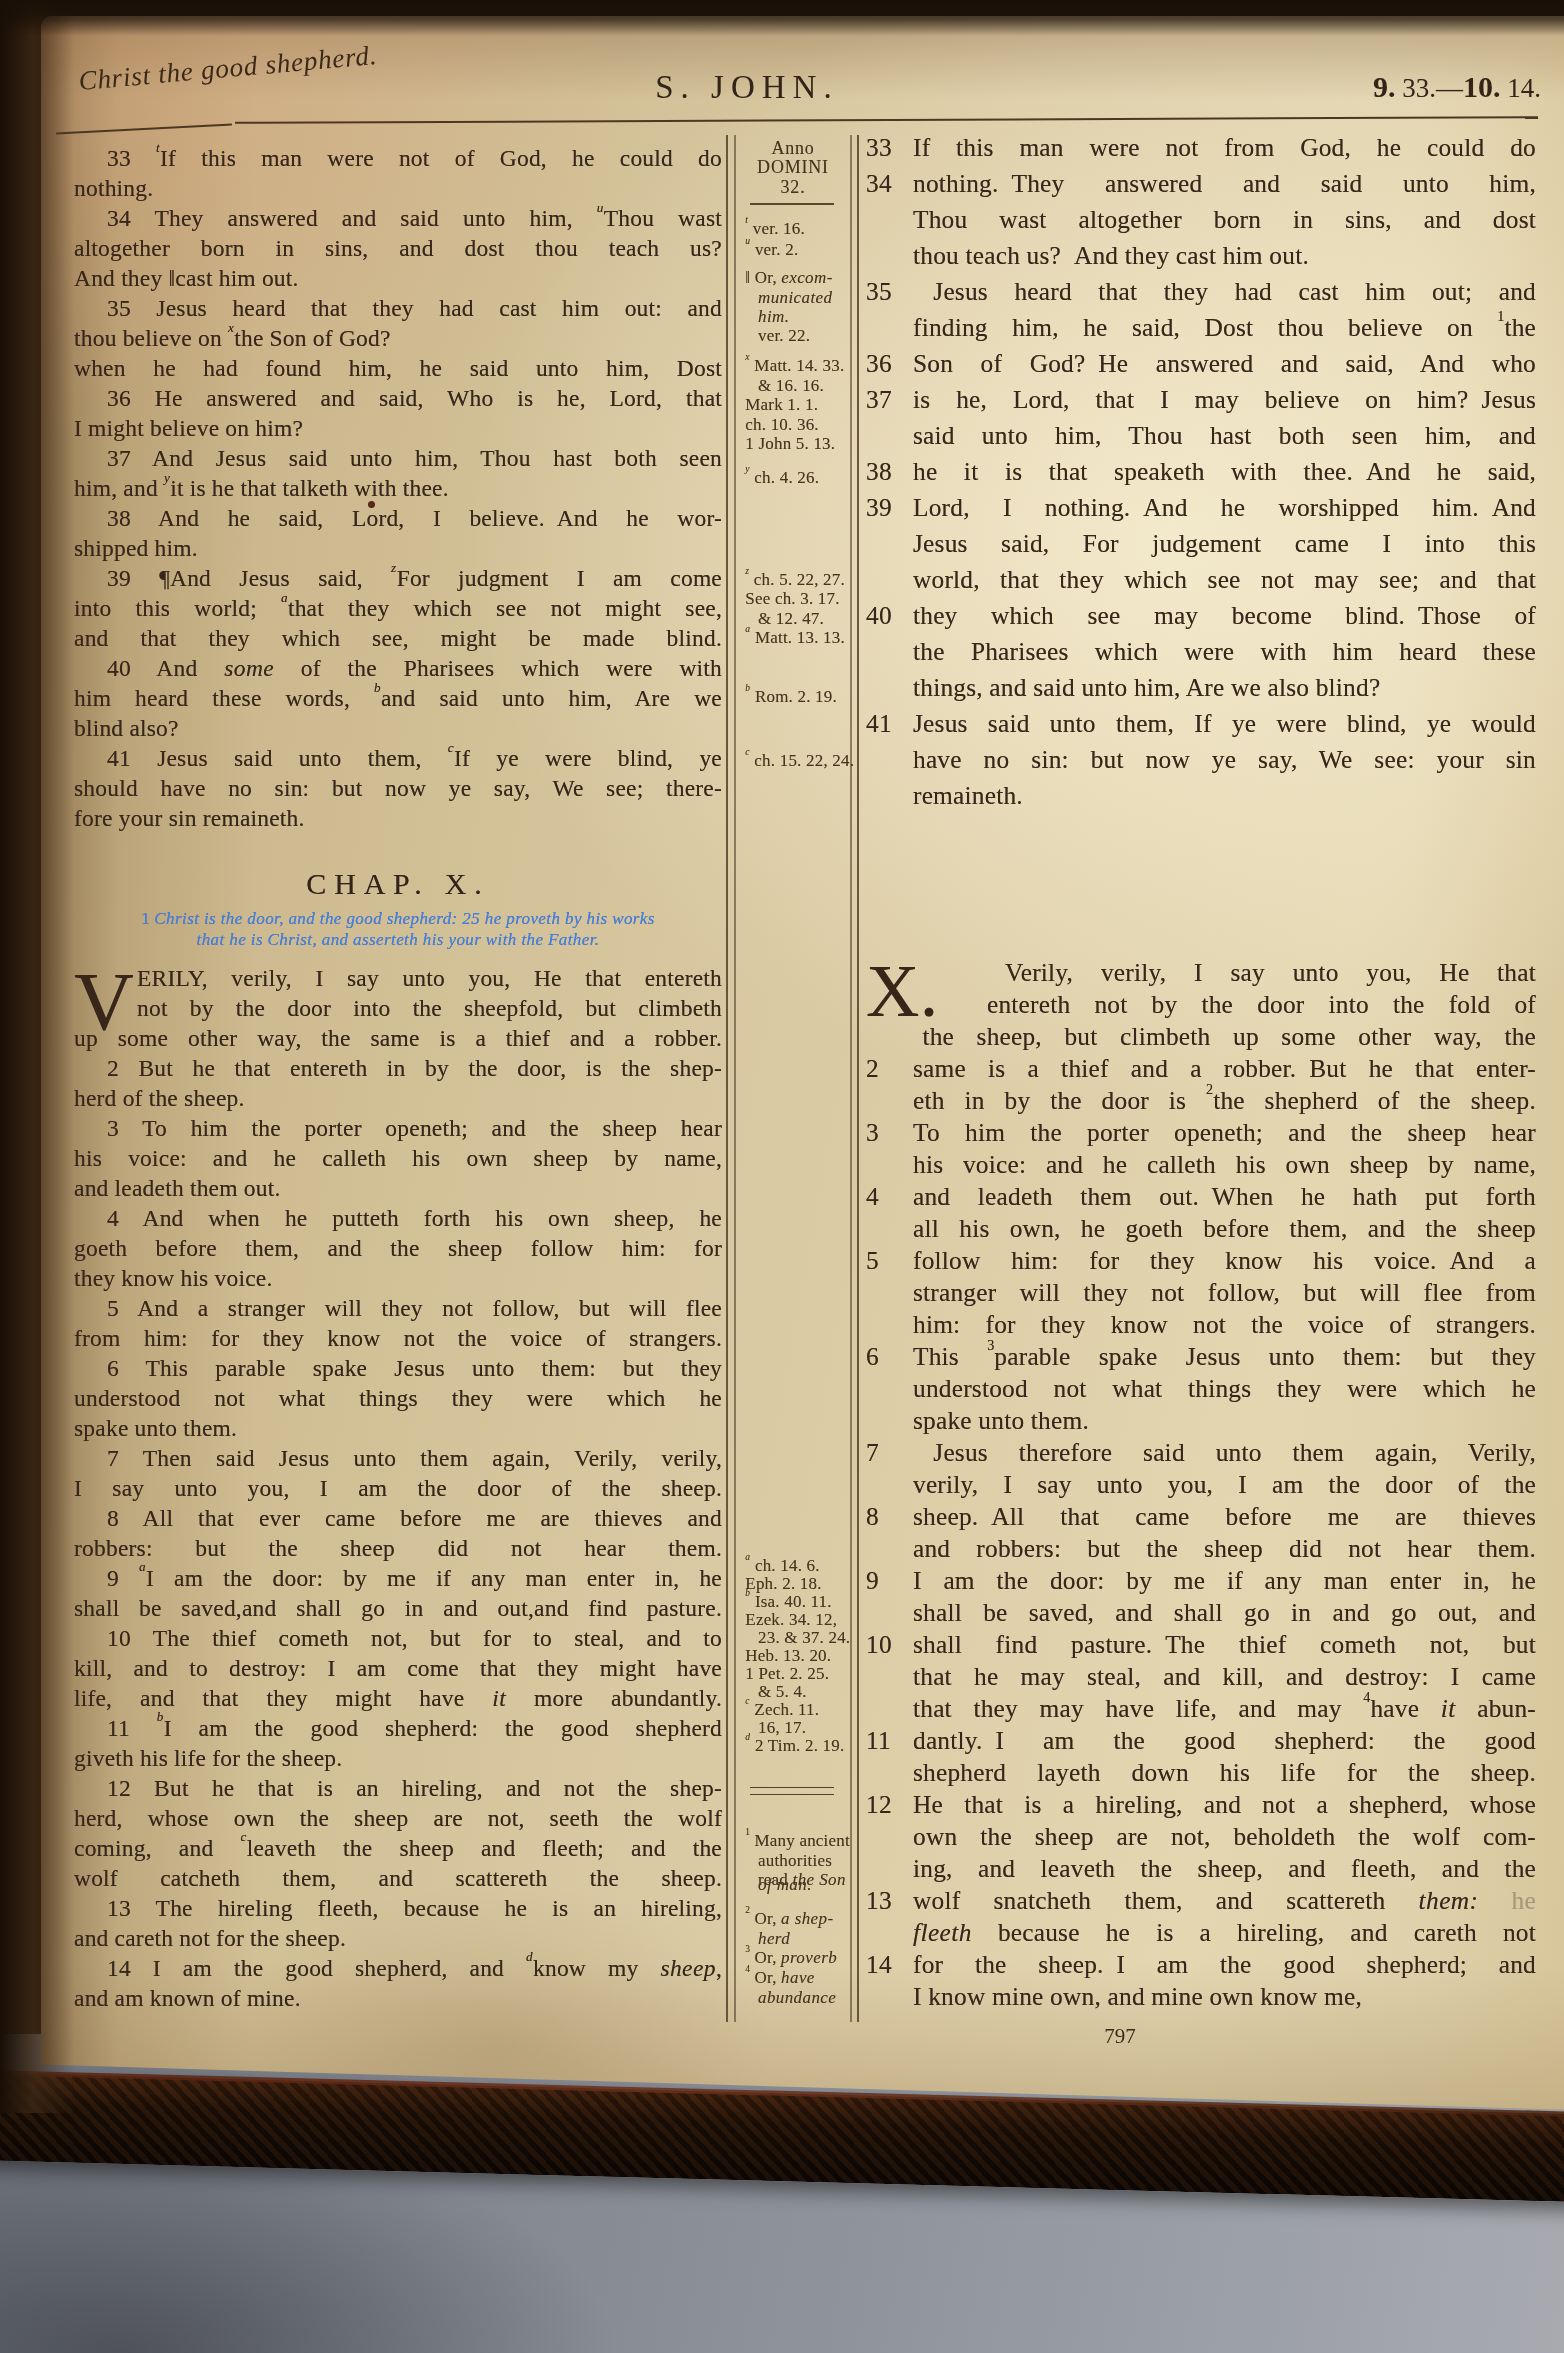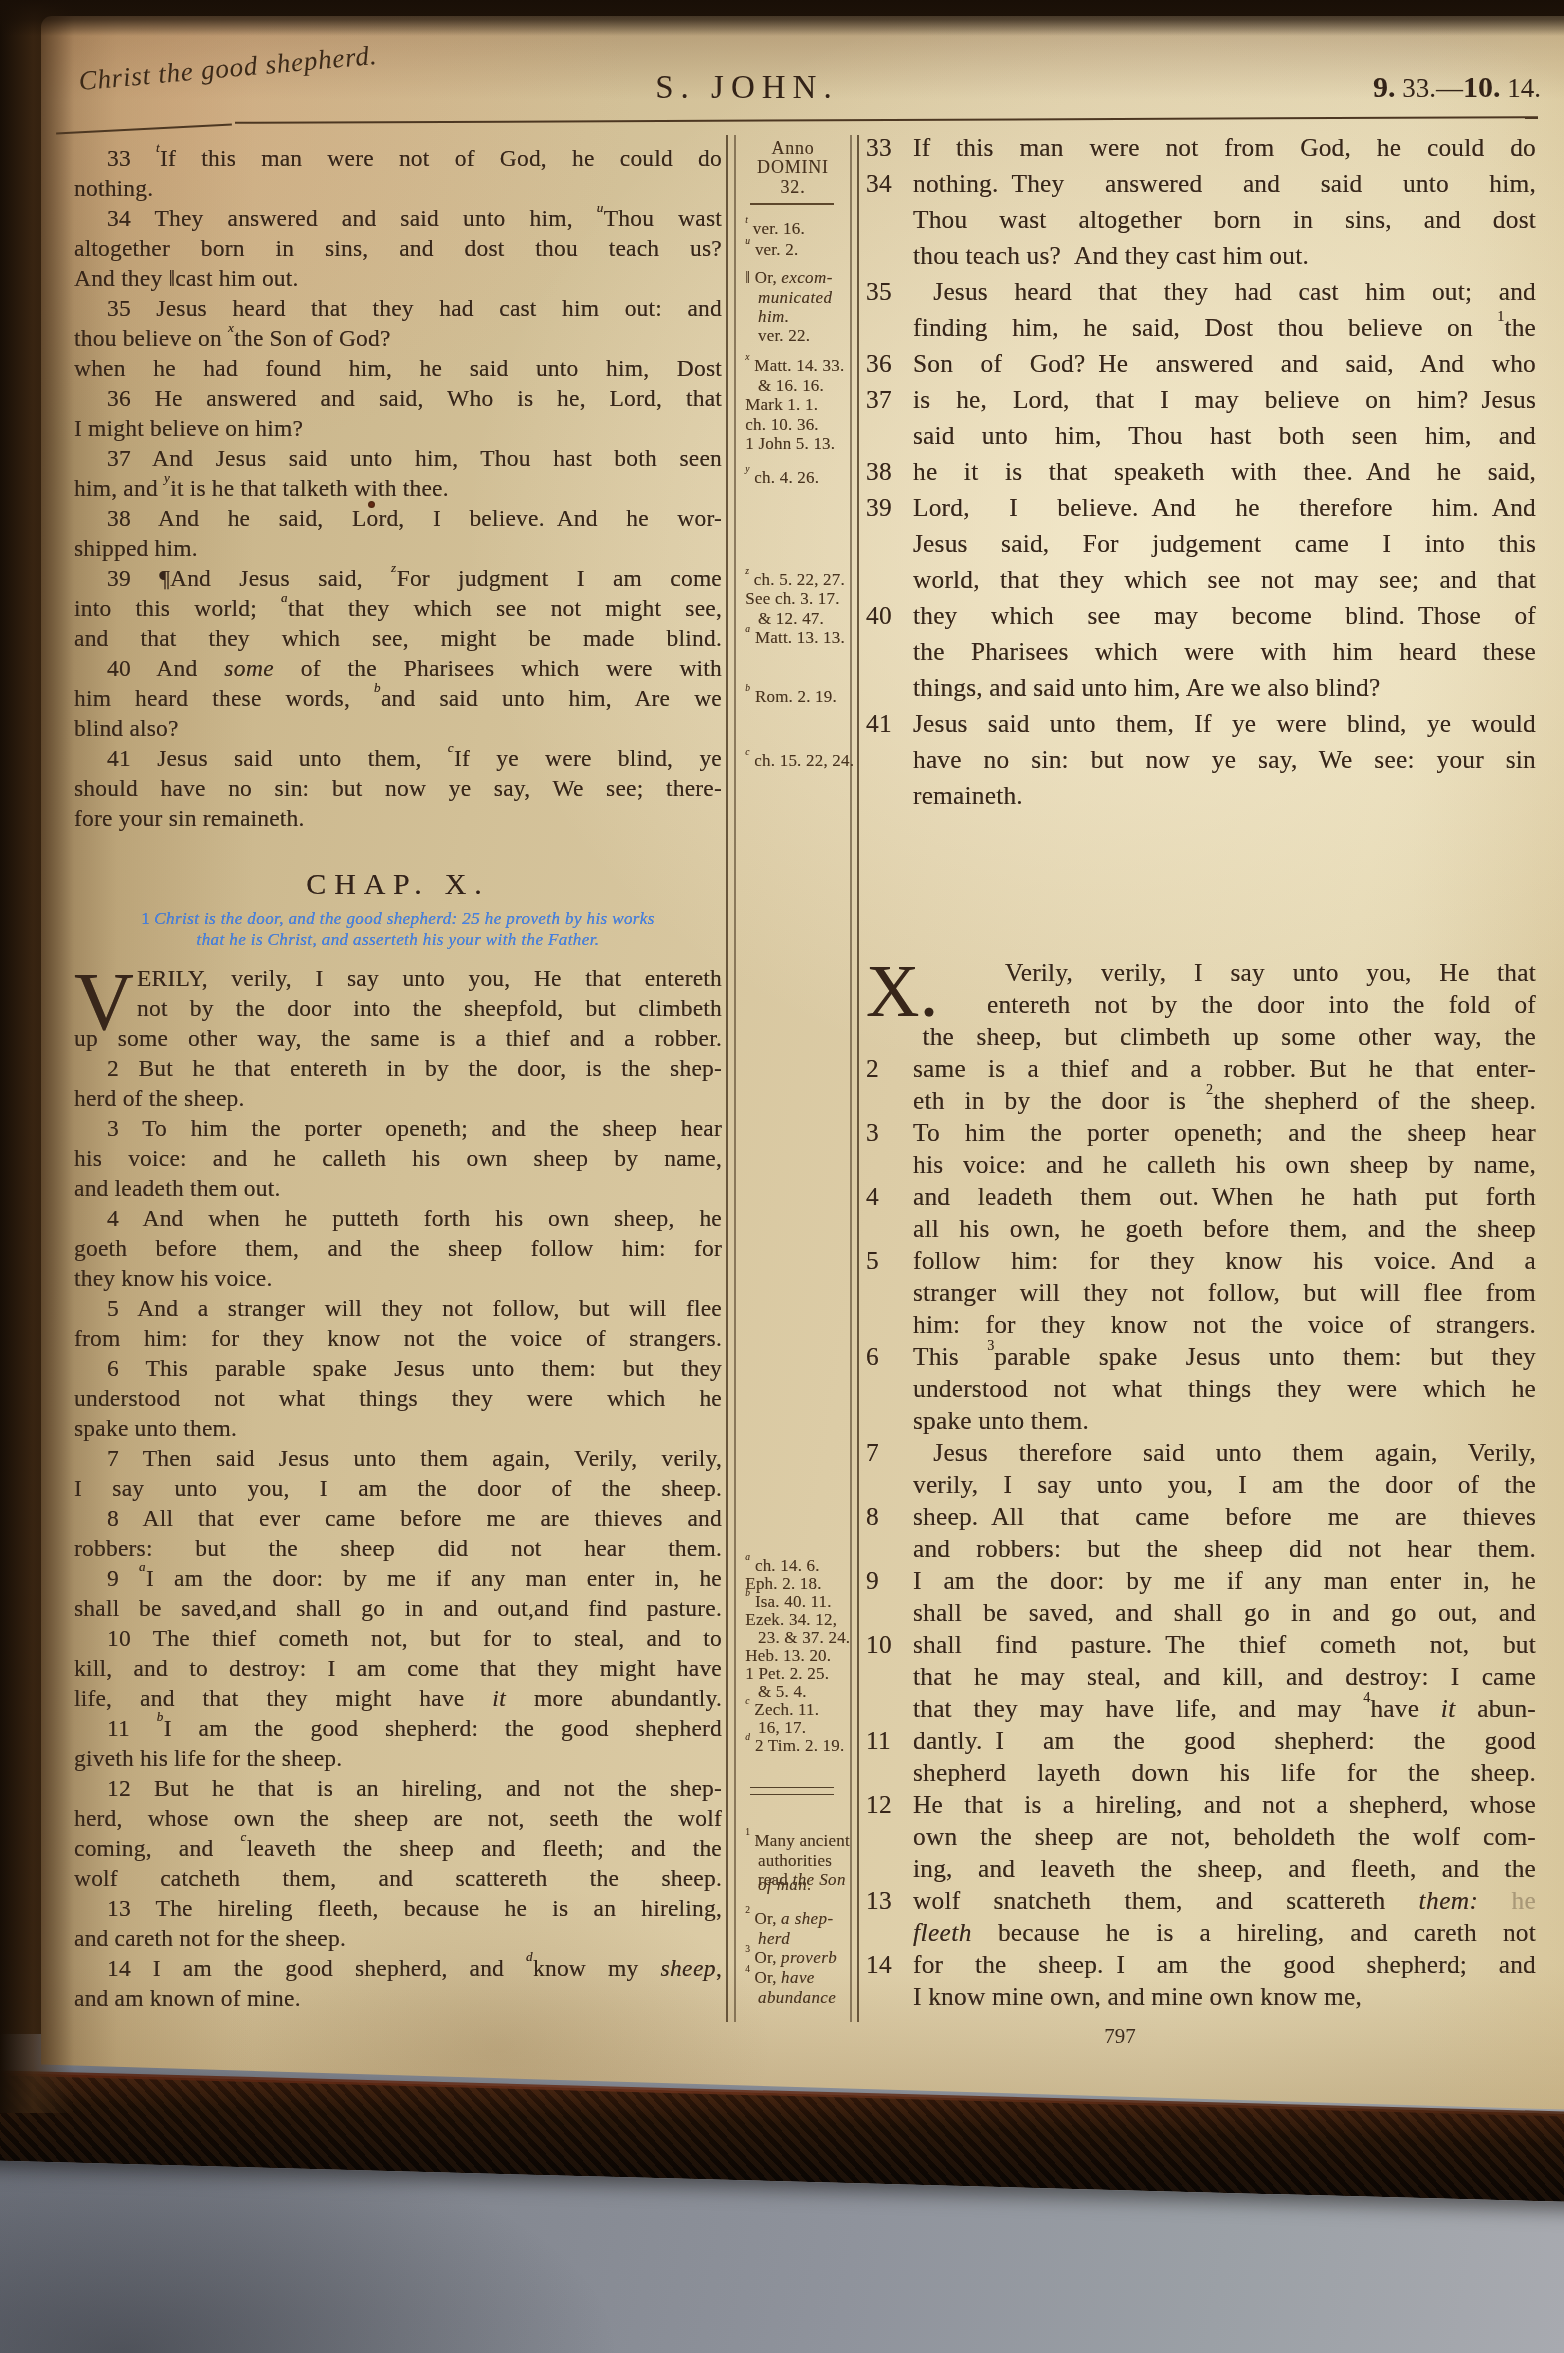--- a/index.html
+++ b/index.html
@@ -284,21 +284,21 @@
     <div class="rl">
       <span class="vn"></span>
       <span class="vt">said unto him, Thou hast both seen him, and</span>
     </div>
     <div class="rl">
       <span class="vn">38</span>
       <span class="vt">he it is that speaketh with thee. And he said,</span>
     </div>
     <div class="rl">
       <span class="vn">39</span>
-      <span class="vt">Lord, I believe. And he therefore him. And</span>
+      <span class="vt">Lord, I nothing. And he worshipped him. And</span>
     </div>
     <div class="rl">
       <span class="vn"></span>
       <span class="vt">Jesus said, For judgement came I into this</span>
     </div>
     <div class="rl">
       <span class="vn"></span>
       <span class="vt">world, that they which see not may see; and that</span>
     </div>
     <div class="rl">

